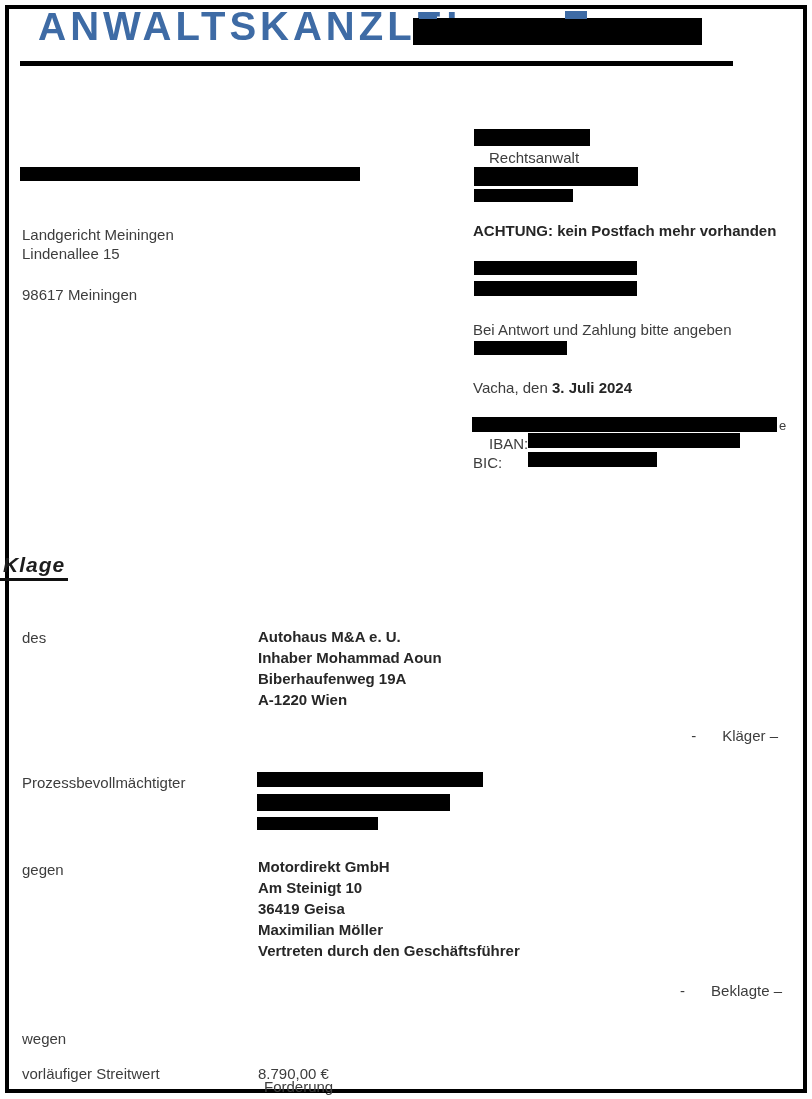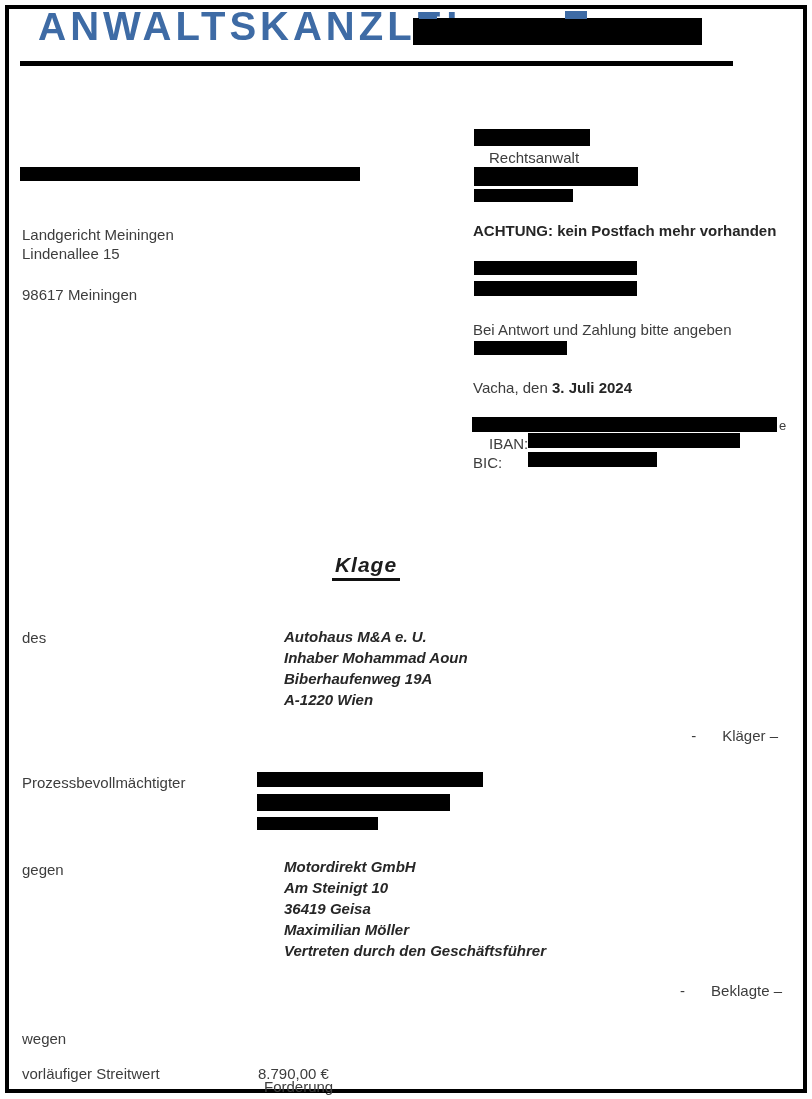--- a/index.html
+++ b/index.html
@@ -27,30 +27,30 @@
     letter-spacing:4px;
     line-height:40px;
     color:#3e6ba5;
     text-transform:uppercase;
     white-space:nowrap;
   }
   .firm-title::first-letter{font-size:39px;}
   .redact{background:#000;}
   .blue-tab{position:absolute;background:#3e6ba5;}
   .rule{background:#000;}
-  .doc-title-wrap{left:0;top:553px;width:732px;text-align:center;}
+  .doc-title-wrap{left:0;top:553px;width:732px;}
   .doc-title{
     display:inline-block;
     font-size:21px;font-weight:700;font-style:italic;
     color:#1d1d1d;
     border-bottom:3px solid #111;
     padding:0 3px 1px 3px;
     letter-spacing:1px;
   }
-  .party-block{font-size:15px;line-height:21px;font-weight:700;font-style:italic;color:#272727;white-space:nowrap;margin-left:26px;}
+  .party-block{font-size:15px;line-height:21px;font-weight:700;color:#272727;white-space:nowrap;}
   .role-line{display:flex;gap:26px;font-size:15px;color:#3d3d3d;}
   .bank-suffix{font-size:13px;color:#3d3d3d;}
 </style>
 </head>
 <body>
 
 <div class="page">
   <div class="frame"></div>
 
   <h1 class="firm-title abs" style="left:38px;top:6px;">Anwaltskanzlei</h1>

